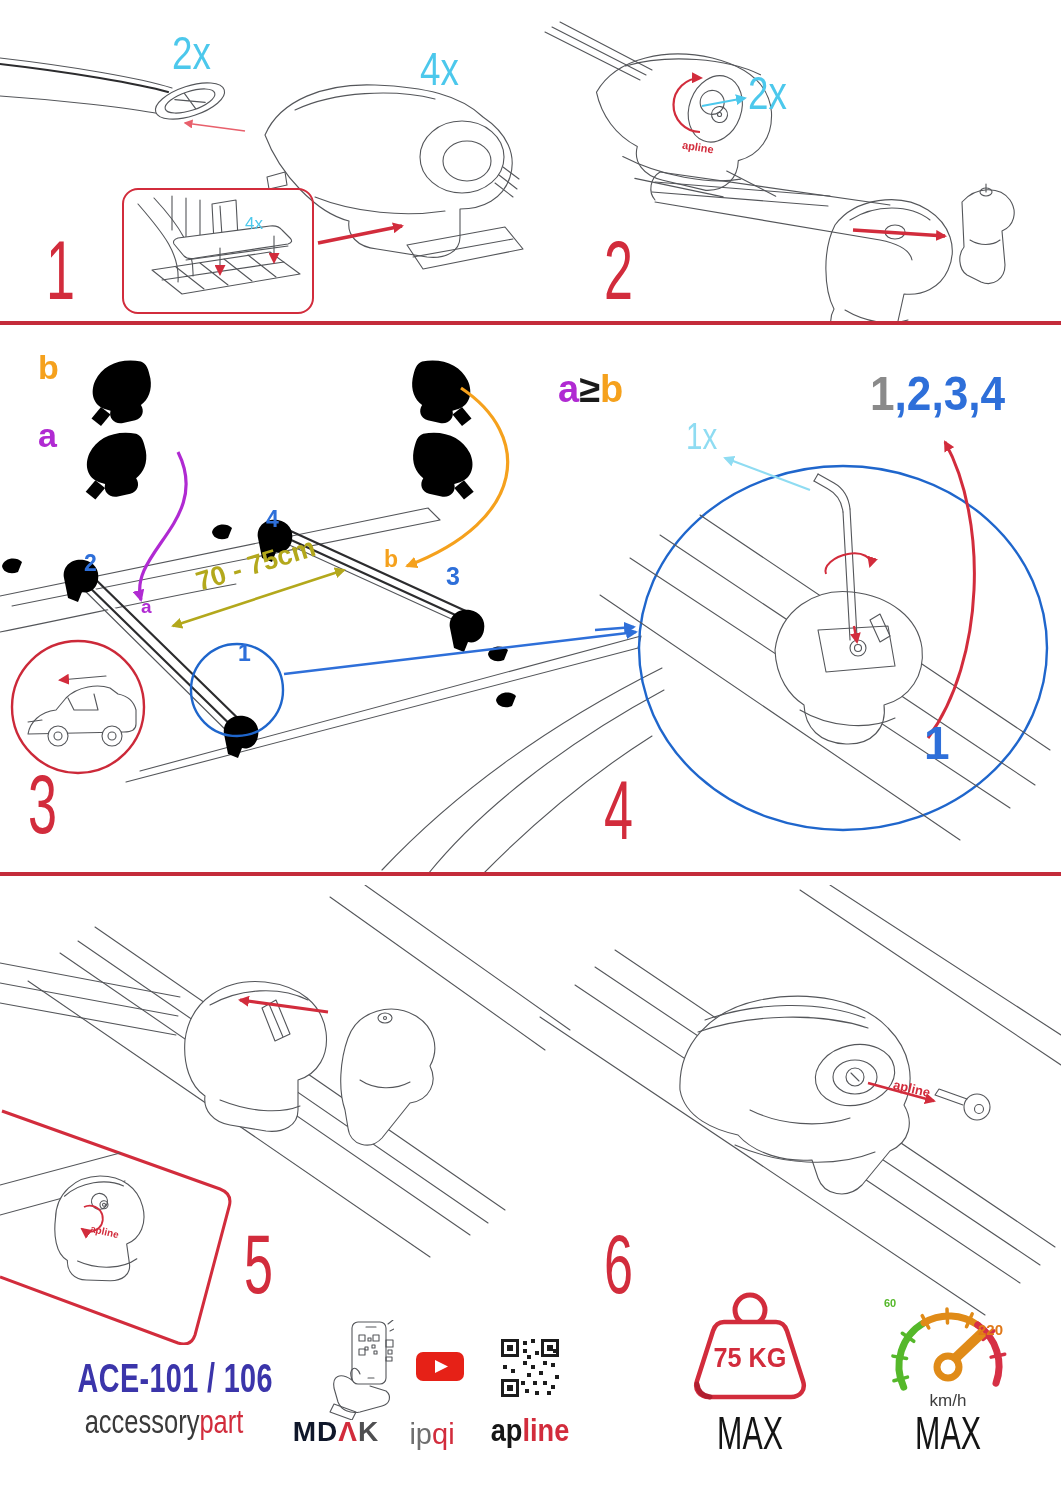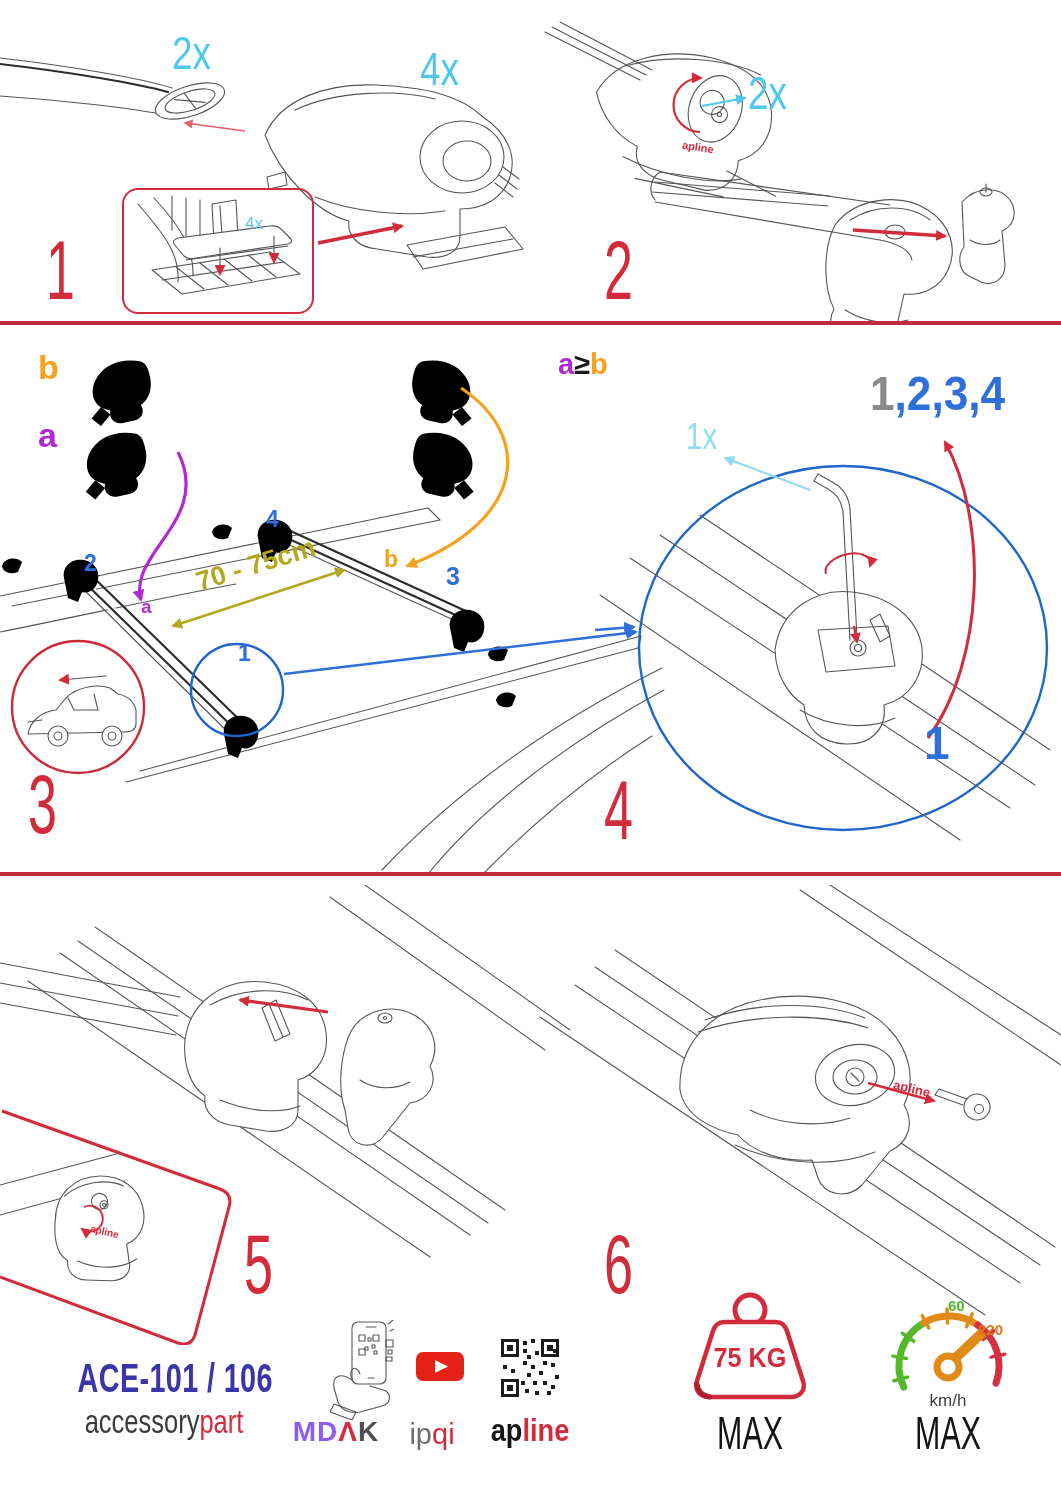--- a/index.html
+++ b/index.html
@@ -299,21 +299,21 @@
 <span class="t bold c-purple" style="left:38px;top:418px;font-size:34px">a</span>
 <span class="t bold c-blue" style="left:266px;top:508px;font-size:23px">4</span>
 <span class="t bold c-blue" style="left:84px;top:552px;font-size:23px">2</span>
 <span class="t bold c-orange" style="left:384px;top:548px;font-size:23px">b</span>
 <span class="t bold c-blue" style="left:446px;top:564px;font-size:25px">3</span>
 <span class="t bold c-purple" style="left:141px;top:597px;font-size:19px">a</span>
 <span class="t bold c-olive" style="left:193px;top:570px;font-size:27px;transform:rotate(-17deg);transform-origin:left top">70 - 75cm</span>
 <span class="t bold c-blue" style="left:238px;top:642px;font-size:23px">1</span>
 <span class="t num" style="left:28px;top:762px">3</span>
 
-<span class="t bold" style="left:558px;top:350px;font-size:29px">
+<span class="t bold" style="left:558px;top:370px;font-size:38px">
   <span class="c-purple">a</span><span style="color:#1a1a1a">≥</span><span class="c-orange">b</span>
 </span>
 <span class="t bold cx92" style="left:870px;top:370px;font-size:48px">
   <span class="c-gray">1</span><span class="c-blue">,2,3,4</span>
 </span>
 <span class="t qty-lt" style="left:686px;top:418px">1x</span>
 <span class="t bold c-blue" style="left:924px;top:720px;font-size:46px">1</span>
 <span class="t num" style="left:604px;top:768px">4</span>
 
 <span class="t num" style="left:244px;top:1222px">5</span>
@@ -384,21 +384,21 @@
       <rect x="36" y="54" width="4" height="4"></rect>
       <rect x="48" y="54" width="4" height="4"></rect>
     <rect x="56" y="38" width="4" height="4"></rect>
       <rect x="54" y="12" width="4" height="4"></rect>
       <rect x="4" y="28" width="4" height="4"></rect>
     <rect x="12" y="32" width="4" height="4"></rect>
   </g>
 </svg>
 
 <span class="t ctr" style="left:288px;top:1418px;width:96px;font-size:28px;font-weight:700;letter-spacing:1px">
-  <span style="color:#8b5cf6">MD</span><span class="c-red">Λ</span><span style="color:#4f4f51">K</span>
+  <span style="color:#0f172a">MD</span><span class="c-red">Λ</span><span style="color:#4f4f51">K</span>
 </span>
 <span class="t ctr" style="left:400px;top:1420px;width:64px;font-size:29px">
   <span style="color:#6e6e6e">ip</span><span class="c-red">qi</span>
 </span>
 <span class="t ctr cx85" style="left:480px;top:1414px;width:100px;font-size:32px;font-weight:600">
   <span style="color:#161616">ap</span><span class="c-red">line</span>
 </span>
 
 <svg class="layer" style="left:680px;top:1288px" width="140" height="122" viewBox="0 0 140 122">
   <circle cx="70" cy="22" r="15" stroke="#d22c3c" stroke-width="5" fill="none"></circle>
@@ -418,16 +418,16 @@
     <line x1="29.8" y1="49.3" x2="18.3" y2="41.3" stroke="#55b82a"></line>
     <line x1="44.8" y1="36" x2="38.2" y2="23.7" stroke="#e08b18"></line>
     <line x1="63.5" y1="31" x2="63" y2="17" stroke="#e08b18"></line>
     <line x1="82.5" y1="34.7" x2="88.2" y2="21.9" stroke="#e08b18"></line>
     <line x1="98.9" y1="47.5" x2="109.9" y2="38.9" stroke="#d63045"></line>
     <line x1="107.1" y1="65.1" x2="120.7" y2="62.2" stroke="#d63045"></line>
   </g>
   <path d="M58,72 L96,36 L102,44 L64,80 Z" fill="#e08b18"></path>
   <circle cx="64" cy="75" r="11" stroke="#e08b18" stroke-width="7" fill="#ffffff"></circle>
 </svg>
-<span class="t bold" style="left:948px;top:1298px;font-size:15px;color:#55b82a">60</span>
+<span class="t bold" style="left:884px;top:1298px;font-size:11px;color:#55b82a">60</span>
 <span class="t bold" style="left:978px;top:1322px;font-size:15px;color:#e07818">220</span>
 <span class="t ctr" style="left:898px;top:1392px;width:100px;font-size:17px;color:#3d3d3d">km/h</span>
 <span class="t ctr maxlbl cx66" style="left:888px;top:1410px;width:120px">MAX</span>
 
 </body></html>

